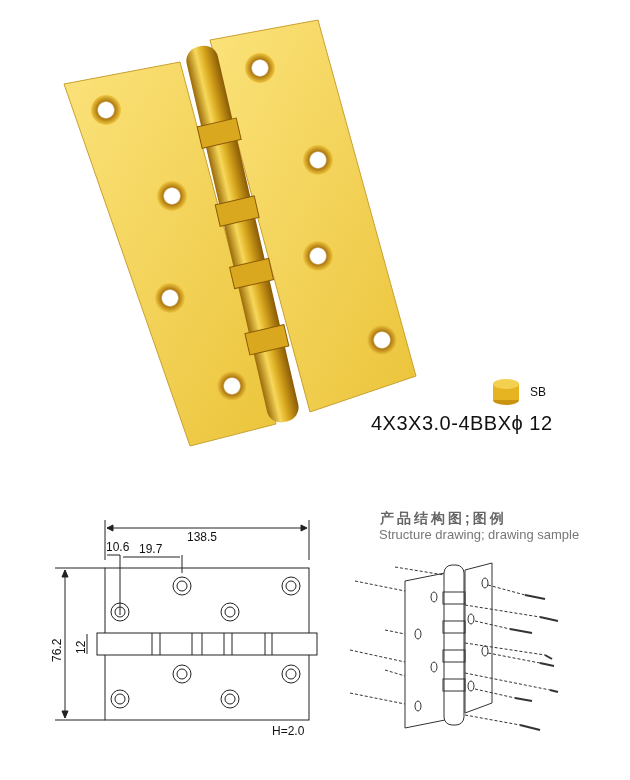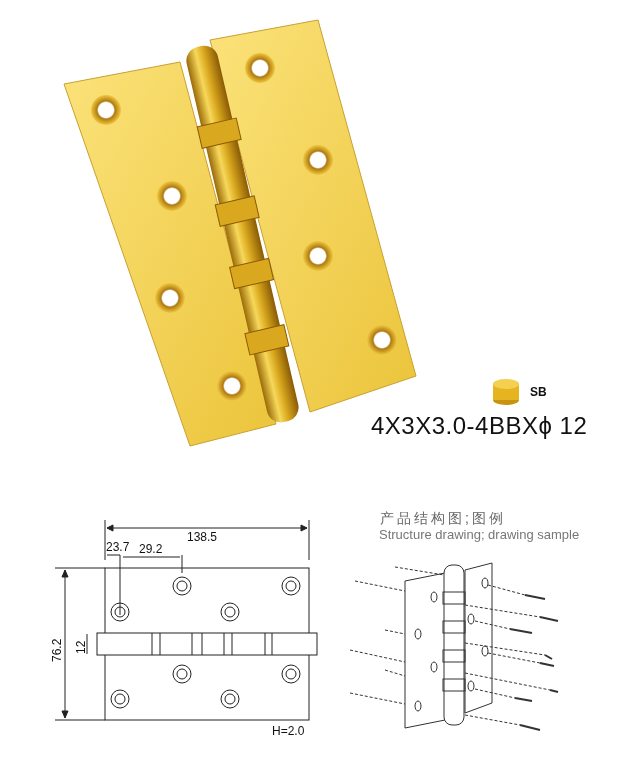--- a/index.html
+++ b/index.html
@@ -1,22 +1,22 @@
 <!DOCTYPE html>
 <html><head>
 <meta charset="utf-8">
 <style>
   html,body{margin:0;padding:0;background:#fff;}
   body{width:630px;height:780px;position:relative;overflow:hidden;font-family:"Liberation Sans",sans-serif;}
   .abs{position:absolute;}
-  .model{left:371px;top:412px;font-size:24px;color:#111;letter-spacing:0.5px;}
-  .finish{left:530px;top:385px;font-size:12px;color:#111;font-weight:bold;}
+  .model{left:371px;top:412px;font-size:20px;color:#111;letter-spacing:0.5px;}
+  .finish{left:530px;top:385px;font-size:12px;color:#111;}
   .swatch{left:492px;top:376px;}
   .dim{font-size:12px;color:#111;}
-  .title-cn{left:380px;top:510px;font-size:14px;color:#666;letter-spacing:3px;}
+  .title-cn{left:380px;top:510px;font-size:14px;color:#666;letter-spacing:3px;font-weight:bold;}
   .title-en{left:379px;top:527px;font-size:13px;color:#777;}
 </style>
 </head>
 <body>
 
 <svg class="abs" style="left:0;top:0" width="460" height="450">
   <defs>
     <linearGradient id="leaf" x1="0" y1="0" x2="1" y2="1">
       <stop offset="0" stop-color="#FBE27A"></stop>
         <stop offset="1" stop-color="#EBC43A"></stop>
@@ -110,22 +110,22 @@
       <circle cx="132" cy="154" r="5"></circle>
     <circle cx="241" cy="154" r="9"></circle>
       <circle cx="241" cy="154" r="5"></circle>
     <circle cx="70" cy="179" r="9"></circle>
       <circle cx="70" cy="179" r="5"></circle>
     <circle cx="180" cy="179" r="9"></circle>
       <circle cx="180" cy="179" r="5"></circle>
   </g>
 </svg>
 <div class="abs dim" style="left:187px;top:530px">138.5</div>
-<div class="abs dim" style="left:106px;top:540px">23.7</div>
-<div class="abs dim" style="left:139px;top:542px">29.2</div>
+<div class="abs dim" style="left:106px;top:540px">10.6</div>
+<div class="abs dim" style="left:139px;top:542px">19.7</div>
 <div class="abs dim" style="left:50px;top:640px;transform:rotate(-90deg);transform-origin:left top;top:662px">76.2</div>
 <div class="abs dim" style="left:74px;top:654px;transform:rotate(-90deg);transform-origin:left top">12</div>
 <div class="abs dim" style="left:272px;top:724px">H=2.0</div>
 
 <div class="abs title-cn">产品结构图;图例</div>
 <div class="abs title-en">Structure drawing; drawing sample</div>
 <svg class="abs" style="left:340px;top:555px" width="230" height="210" stroke="#333" fill="none" stroke-width="1">
   <polygon points="65,26 105,18 105,165 65,173" fill="#fff"></polygon>
   <polygon points="125,15 152,8 152,148 125,158" fill="#fff"></polygon>
   <rect x="104" y="10" width="20" height="160" rx="8" fill="#fff"></rect>

